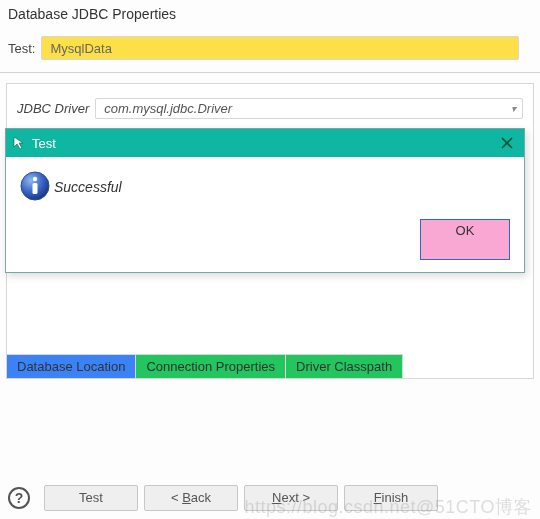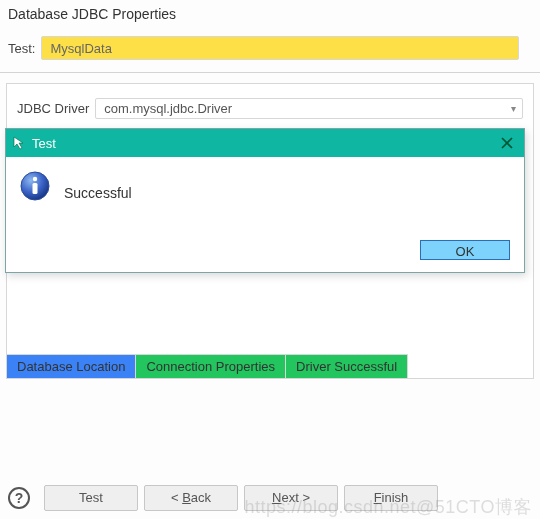--- a/index.html
+++ b/index.html
@@ -45,20 +45,21 @@
     background: #fff;
     position: relative;
     display: flex;
     flex-direction: column;
   }
   .driver-row {
     display: flex;
     align-items: center;
     gap: 6px;
     padding: 14px 10px 4px 10px;
+    font-style: italic;
   }
   .driver-select {
     flex: 1;
     height: 21px;
     border: 1px solid #d7d7d7;
     border-radius: 2px;
     display: flex;
     align-items: center;
     justify-content: space-between;
     padding: 0 6px 0 8px;
@@ -144,37 +145,38 @@
   }
   .modal-arrow svg { display:block; }
   .modal-close {
     margin-left: auto;
     width: 18px; height: 18px;
     display: flex; align-items: center; justify-content: center;
     color: #053; font-size: 14px; cursor: pointer;
   }
   .modal-body {
     display: flex;
-    align-items: flex-end;
+    align-items: center;
     padding: 14px 14px 0 14px;
-    gap: 14px;
+    gap: 4px;
+    font-style: italic;
   }
   .info-icon {
     width: 30px; height: 30px;
     flex-shrink: 0;
   }
   .modal-msg { font-size: 14px; color: #333; padding-top: 2px; }
   .modal-btn-row {
     position: absolute;
     right: 14px; bottom: 12px;
   }
   .ok-btn {
-    width: 90px; height: 20px;
+    width: 90px; height: 41px;
     border: 1.5px solid #2a6fb5;
-    background: #7dd3fc;
+    background: #f9a8d4;
     color: #333;
     font-size: 13px;
     text-align: center;
     line-height: 22px;
     cursor: pointer;
   }
   .watermark {
     position: absolute;
     right: 8px; bottom: 0;
     font-size: 18px;
@@ -199,21 +201,21 @@
     <div class="driver-select">
       <span>com.mysql.jdbc.Driver</span>
       <span class="chev">▾</span>
     </div>
   </div>
   <div class="url-row"></div>
 
   <div class="tabs-bottom">
     <div class="tab active">Database Location</div>
     <div class="tab">Connection Properties</div>
-    <div class="tab">Driver Successful</div>
+    <div class="tab">Driver Classpath</div>
   </div>
 </div>
 
 <div class="modal">
   <div class="modal-title">
     <span class="modal-arrow">
       <svg width="14" height="14" viewBox="0 0 14 14">
         <path d="M2 1 L2 11 L5 8 L8 13 L10 12 L7 7 L11 7 Z" fill="#fff" stroke="#064" stroke-width="0.6"></path>
       </svg>
     </span>

